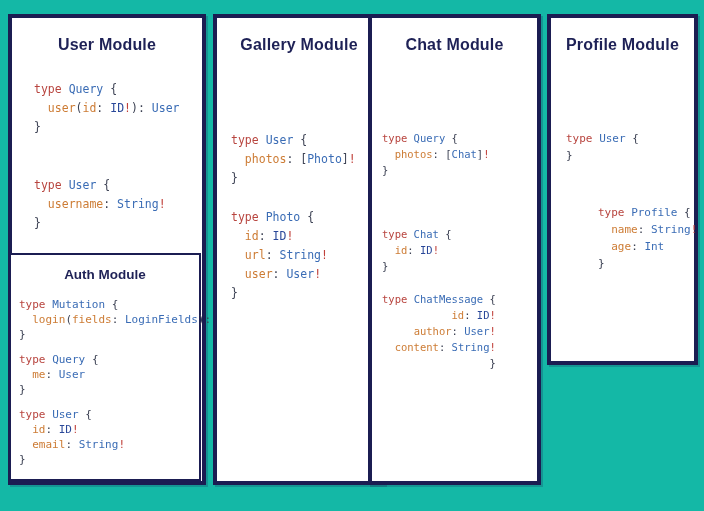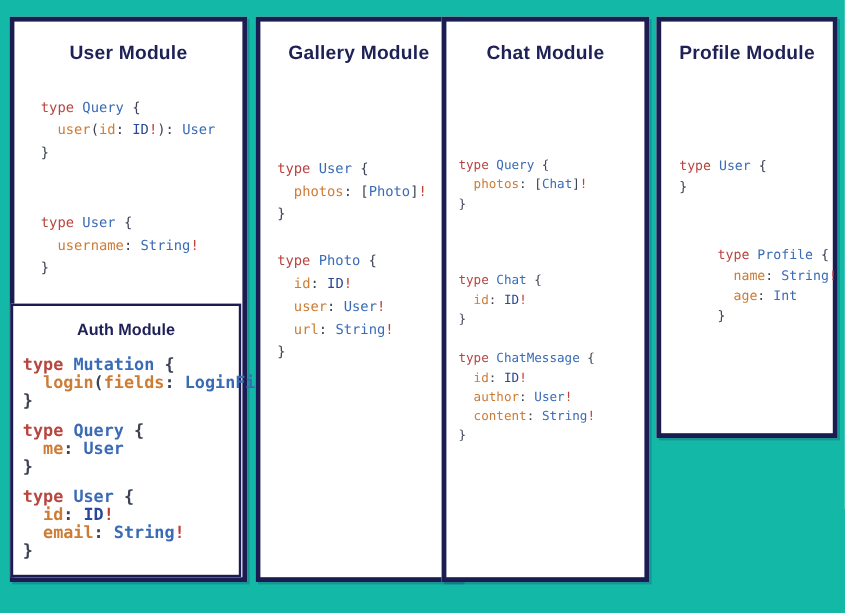--- a/index.html
+++ b/index.html
@@ -25,21 +25,21 @@
   }
   .auth-title{
     margin:12px 0 12px;text-align:center;
     font-size:13.5px;font-weight:bold;color:var(--title);
   }
   .code{position:absolute;font-family:"DejaVu Sans Mono","Liberation Mono",monospace;}
   .cl{white-space:pre;}
   .fs12{font-size:11.5px;line-height:19px;}
   .fs11{font-size:10.5px;line-height:16px;}
   .fs11b{font-size:11px;line-height:17px;}
-  .fs10{font-size:14px;line-height:15px;font-weight:bold;}
+  .fs10{font-size:11px;line-height:15px;}
   .tok-k{color:var(--keyword);}
   .tok-t{color:var(--typename);}
   .tok-s{color:var(--scalar);}
   .tok-f{color:var(--field);}
   .tok-p{color:var(--punct);}
   .tok-b{color:var(--bang);}
 </style>
 </head>
 <body>
 
@@ -82,39 +82,39 @@
   <section class="panel" style="left:213px;top:14px;width:172px;height:471px;">
     <h2 class="panel-title">Gallery Module</h2>
     <div class="code fs12" style="left:14px;top:113px;">
         <div class="cl"><span class="tok-k">type </span><span class="tok-t">User </span><span class="tok-p">{</span></div>
         <div class="cl"><span class="tok-p">  </span><span class="tok-f">photos</span><span class="tok-p">: [</span><span class="tok-t">Photo</span><span class="tok-p">]</span><span class="tok-b">!</span></div>
         <div class="cl"><span class="tok-p">}</span></div>
       </div>
     <div class="code fs12" style="left:14px;top:190px;">
         <div class="cl"><span class="tok-k">type </span><span class="tok-t">Photo </span><span class="tok-p">{</span></div>
         <div class="cl"><span class="tok-p">  </span><span class="tok-f">id</span><span class="tok-p">: </span><span class="tok-s">ID</span><span class="tok-b">!</span></div>
+        <div class="cl"><span class="tok-p">  </span><span class="tok-f">url</span><span class="tok-p">: </span><span class="tok-t">String</span><span class="tok-b">!</span></div>
         <div class="cl"><span class="tok-p">  </span><span class="tok-f">user</span><span class="tok-p">: </span><span class="tok-t">User</span><span class="tok-b">!</span></div>
-        <div class="cl"><span class="tok-p">  </span><span class="tok-f">url</span><span class="tok-p">: </span><span class="tok-t">String</span><span class="tok-b">!</span></div>
         <div class="cl"><span class="tok-p">}</span></div>
       </div>
   </section>
 
   <section class="panel" style="left:368px;top:14px;width:173px;height:471px;">
     <h2 class="panel-title">Chat Module</h2>
     <div class="code fs11" style="left:10px;top:112px;">
         <div class="cl"><span class="tok-k">type </span><span class="tok-t">Query </span><span class="tok-p">{</span></div>
         <div class="cl"><span class="tok-p">  </span><span class="tok-f">photos</span><span class="tok-p">: [</span><span class="tok-t">Chat</span><span class="tok-p">]</span><span class="tok-b">!</span></div>
         <div class="cl"><span class="tok-p">}</span></div>
       </div>
     <div class="code fs11" style="left:10px;top:178px;margin-top:30px;">
         <div class="cl"><span class="tok-k">type </span><span class="tok-t">Chat </span><span class="tok-p">{</span></div>
         <div class="cl"><span class="tok-p">  </span><span class="tok-f">id</span><span class="tok-p">: </span><span class="tok-s">ID</span><span class="tok-b">!</span></div>
         <div class="cl"><span class="tok-p">}</span></div>
       </div>
-    <div class="code fs11" style="left:10px;top:273px;">
+    <div class="code fs11" style="left:10px;top:273px;text-align:right;">
         <div class="cl"><span class="tok-k">type </span><span class="tok-t">ChatMessage </span><span class="tok-p">{</span></div>
         <div class="cl"><span class="tok-p">  </span><span class="tok-f">id</span><span class="tok-p">: </span><span class="tok-s">ID</span><span class="tok-b">!</span></div>
         <div class="cl"><span class="tok-p">  </span><span class="tok-f">author</span><span class="tok-p">: </span><span class="tok-t">User</span><span class="tok-b">!</span></div>
         <div class="cl"><span class="tok-p">  </span><span class="tok-f">content</span><span class="tok-p">: </span><span class="tok-t">String</span><span class="tok-b">!</span></div>
         <div class="cl"><span class="tok-p">}</span></div>
       </div>
   </section>
 
   <section class="panel" style="left:547px;top:14px;width:151px;height:351px;">
     <h2 class="panel-title">Profile Module</h2>

